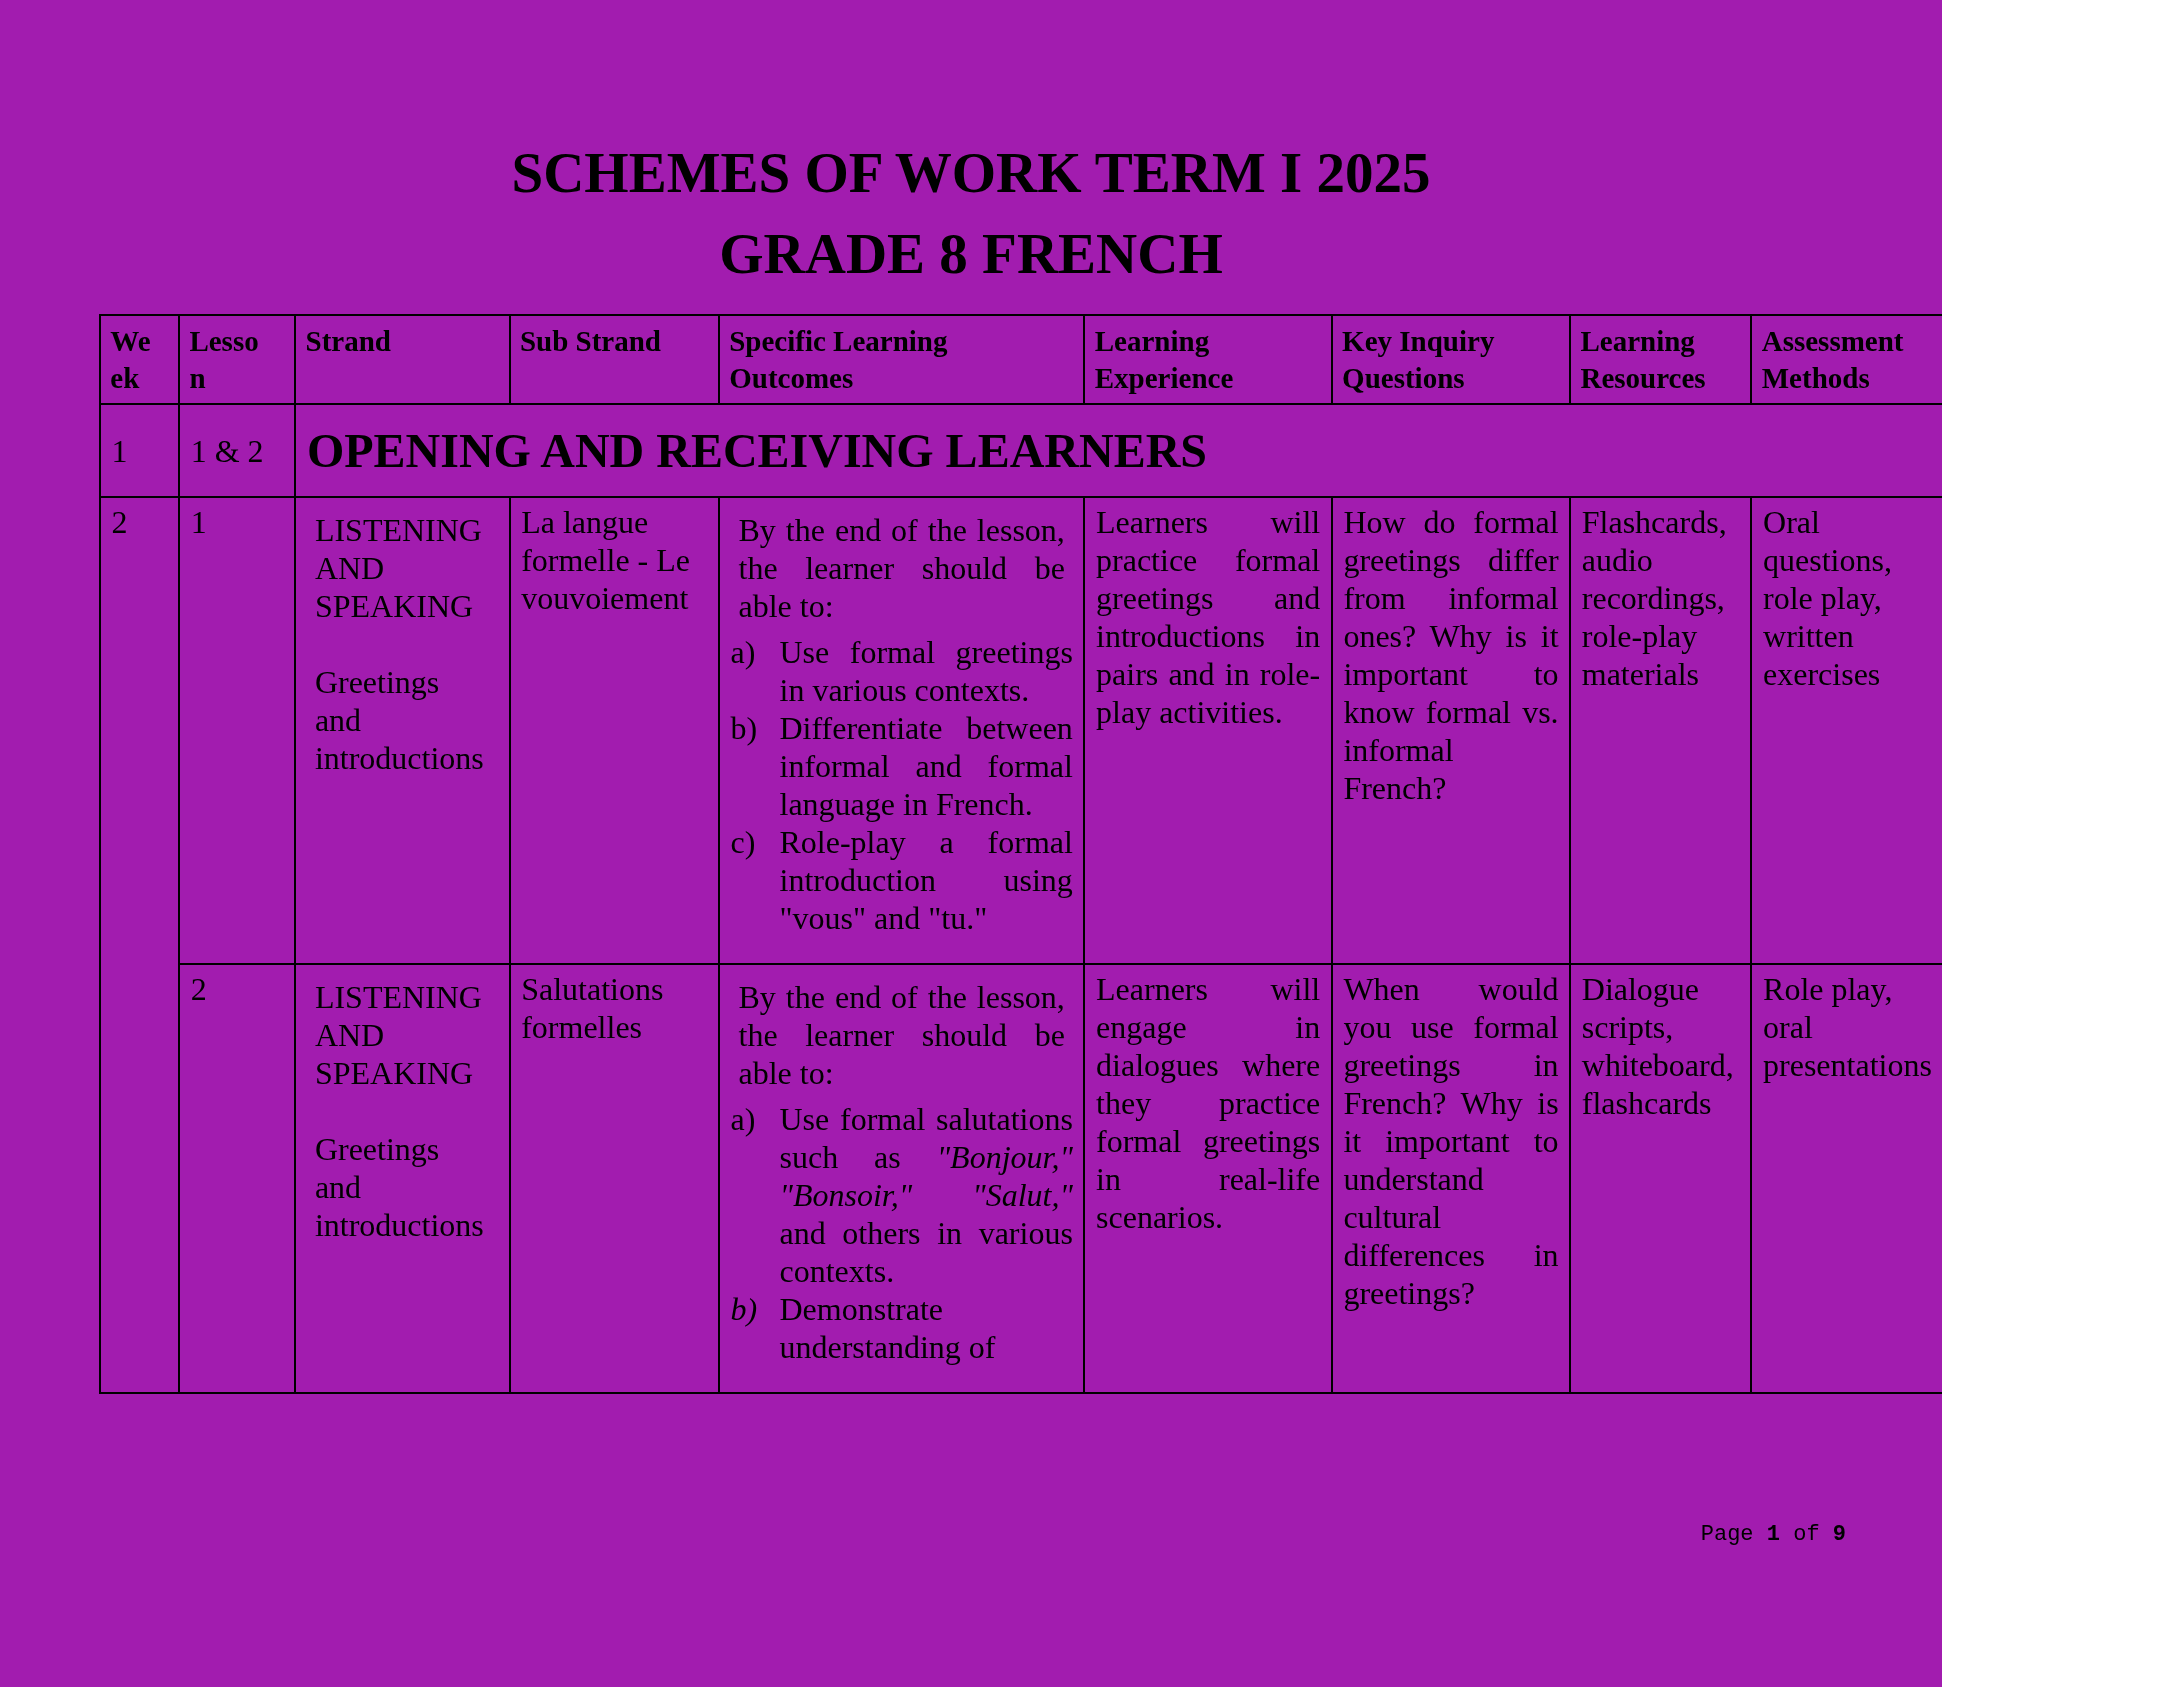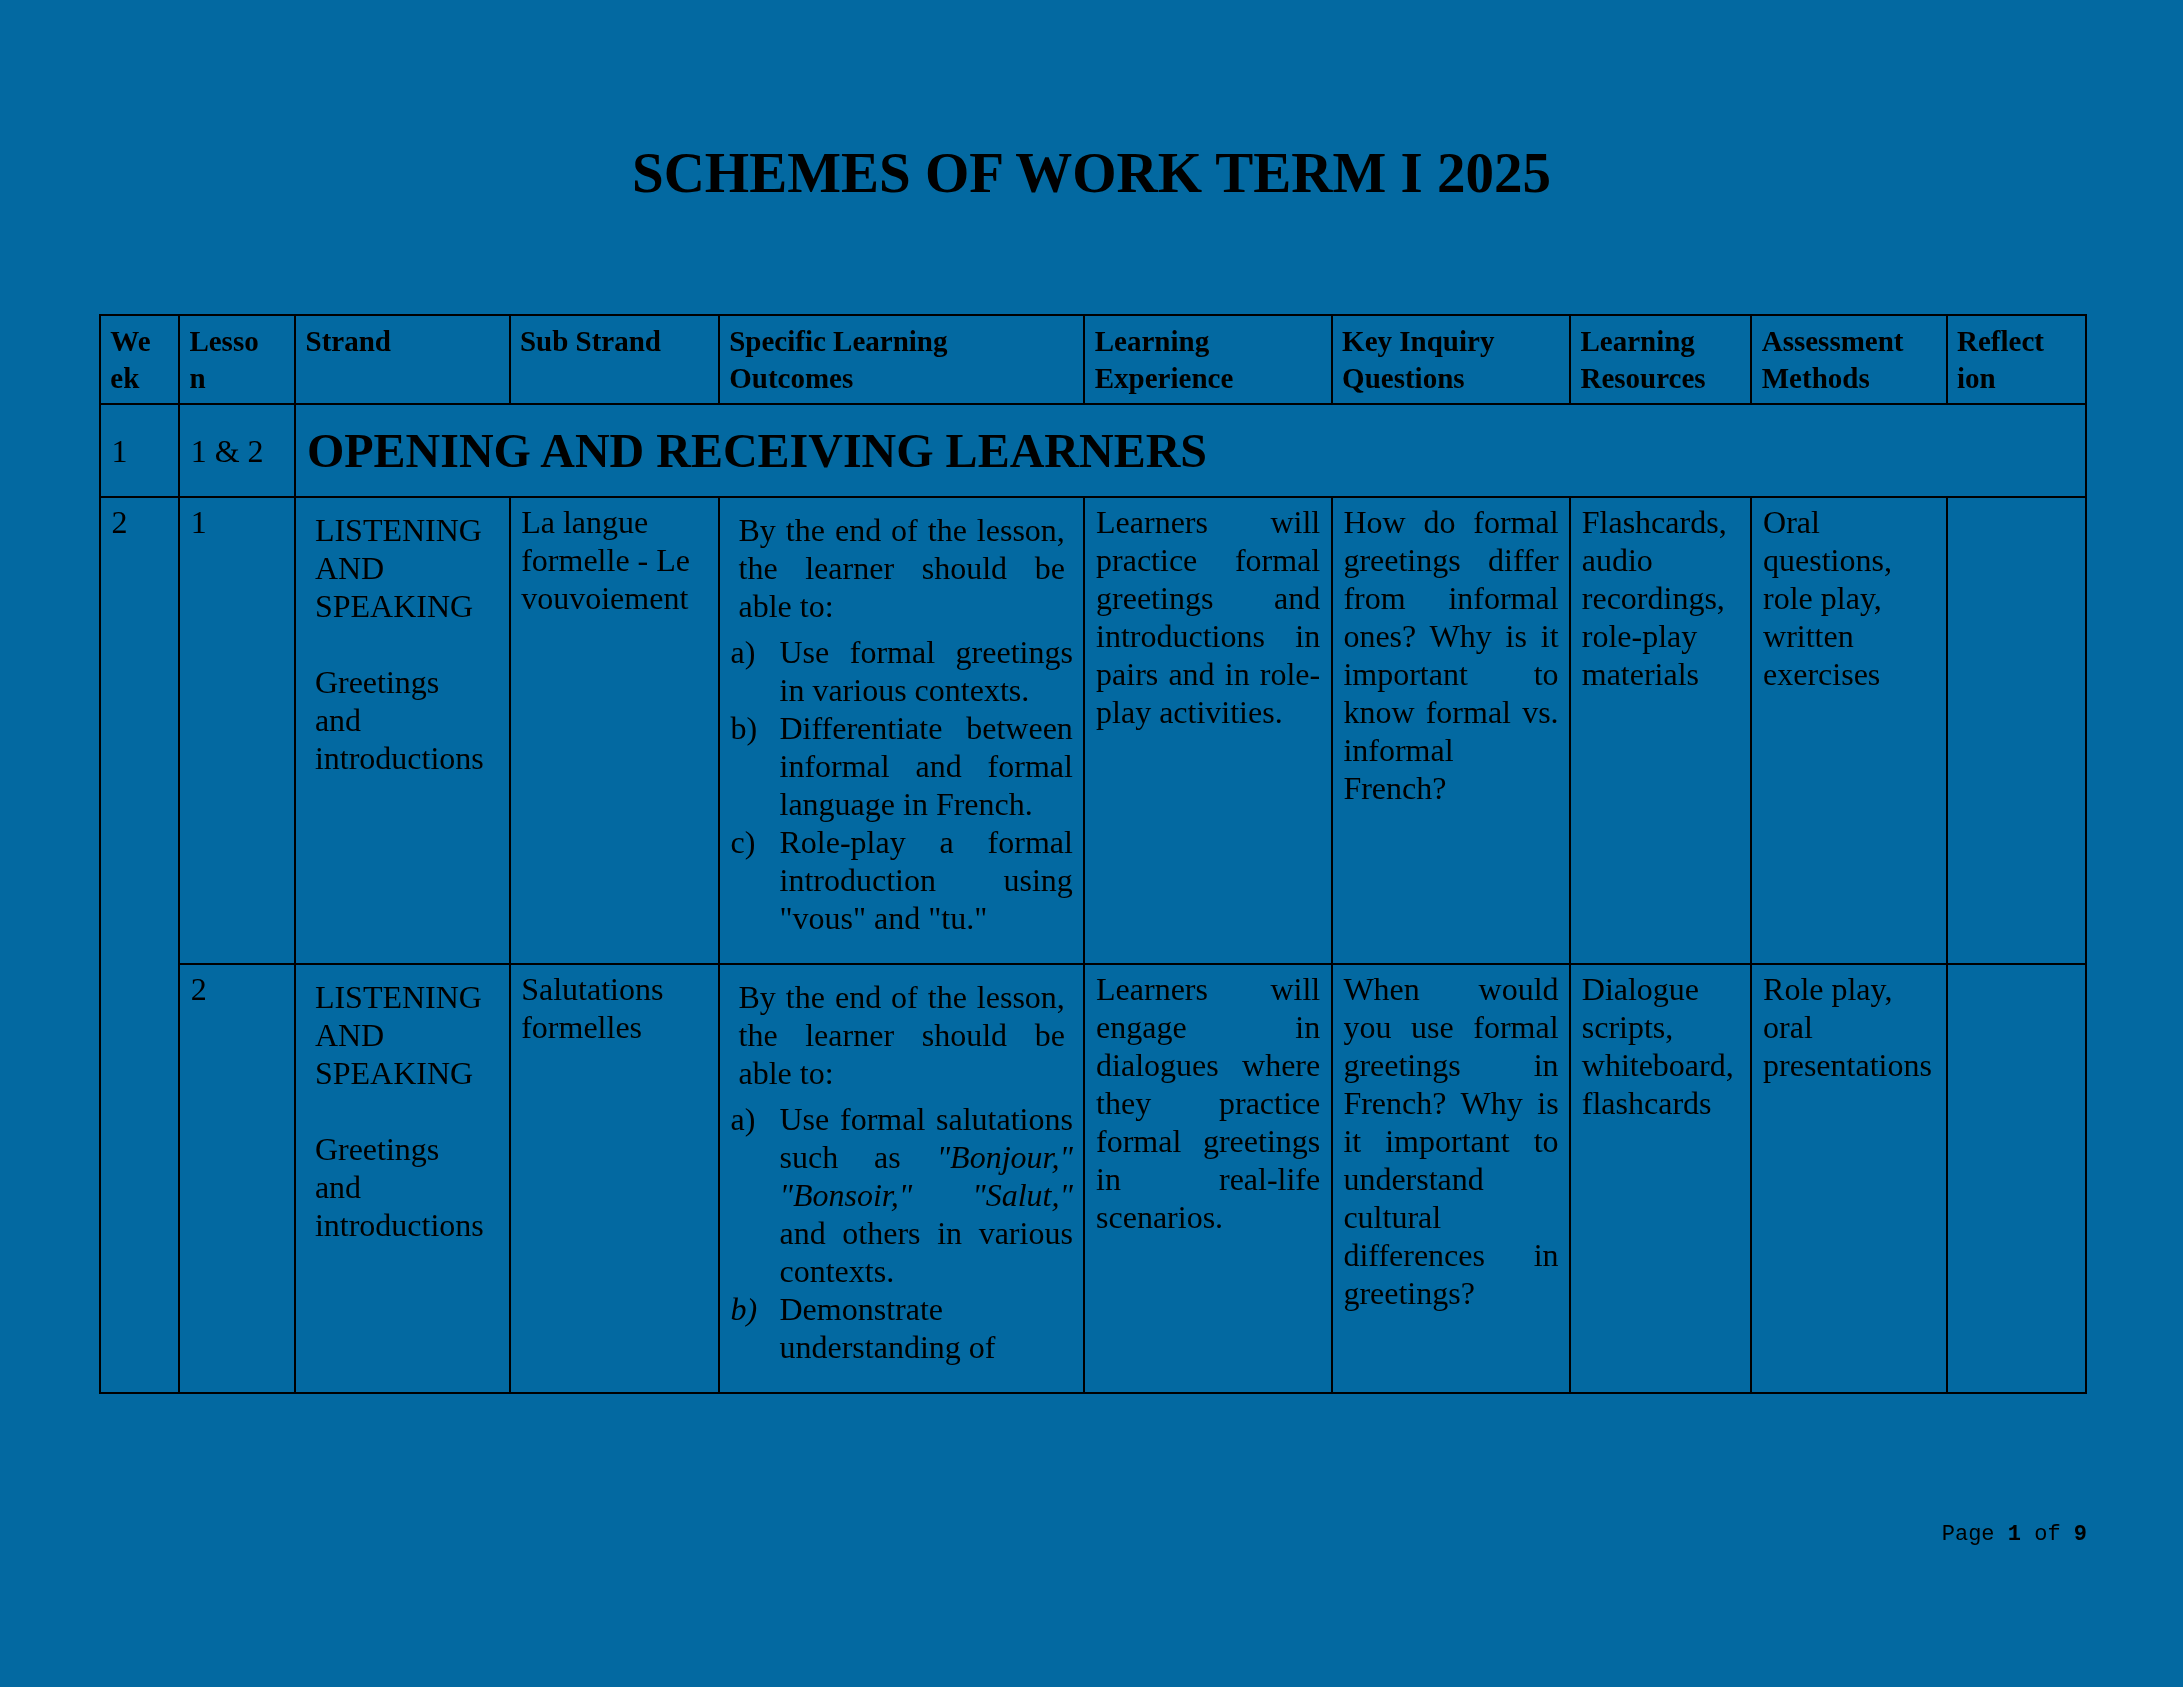--- a/index.html
+++ b/index.html
@@ -1,21 +1,21 @@
 <!DOCTYPE html>
 <html style="font-size:10.6px"><head>
 <meta charset="utf-8">
 <style>
   html,body{margin:0;padding:0;}
   body{background:#ffffff;}
   .page{
     position:relative;
-    width:2183px;
+    width:1942px;
     height:1687px;
-    background:#0369a1;
+    background:#a21caf;
     color:#000000;
     font-family:"Liberation Serif","DejaVu Serif",serif;
     overflow:hidden;
   }
   .title-block{
     position:absolute;
     top:132px;
     left:0;
     width:100%;
     text-align:center;
@@ -79,20 +79,21 @@
   }
   .footer .num{font-weight:bold;}
 </style>
 </head>
 <body>
 
 <div class="page">
 
   <div class="title-block">
     <div>SCHEMES OF WORK TERM I 2025</div>
+    <div>GRADE 8 FRENCH</div>
   </div>
 
   <table class="scheme">
     <colgroup>
       <col style="width:79px">
       <col style="width:116px">
       <col style="width:214px">
       <col style="width:209px">
       <col style="width:365px">
       <col style="width:247px">

